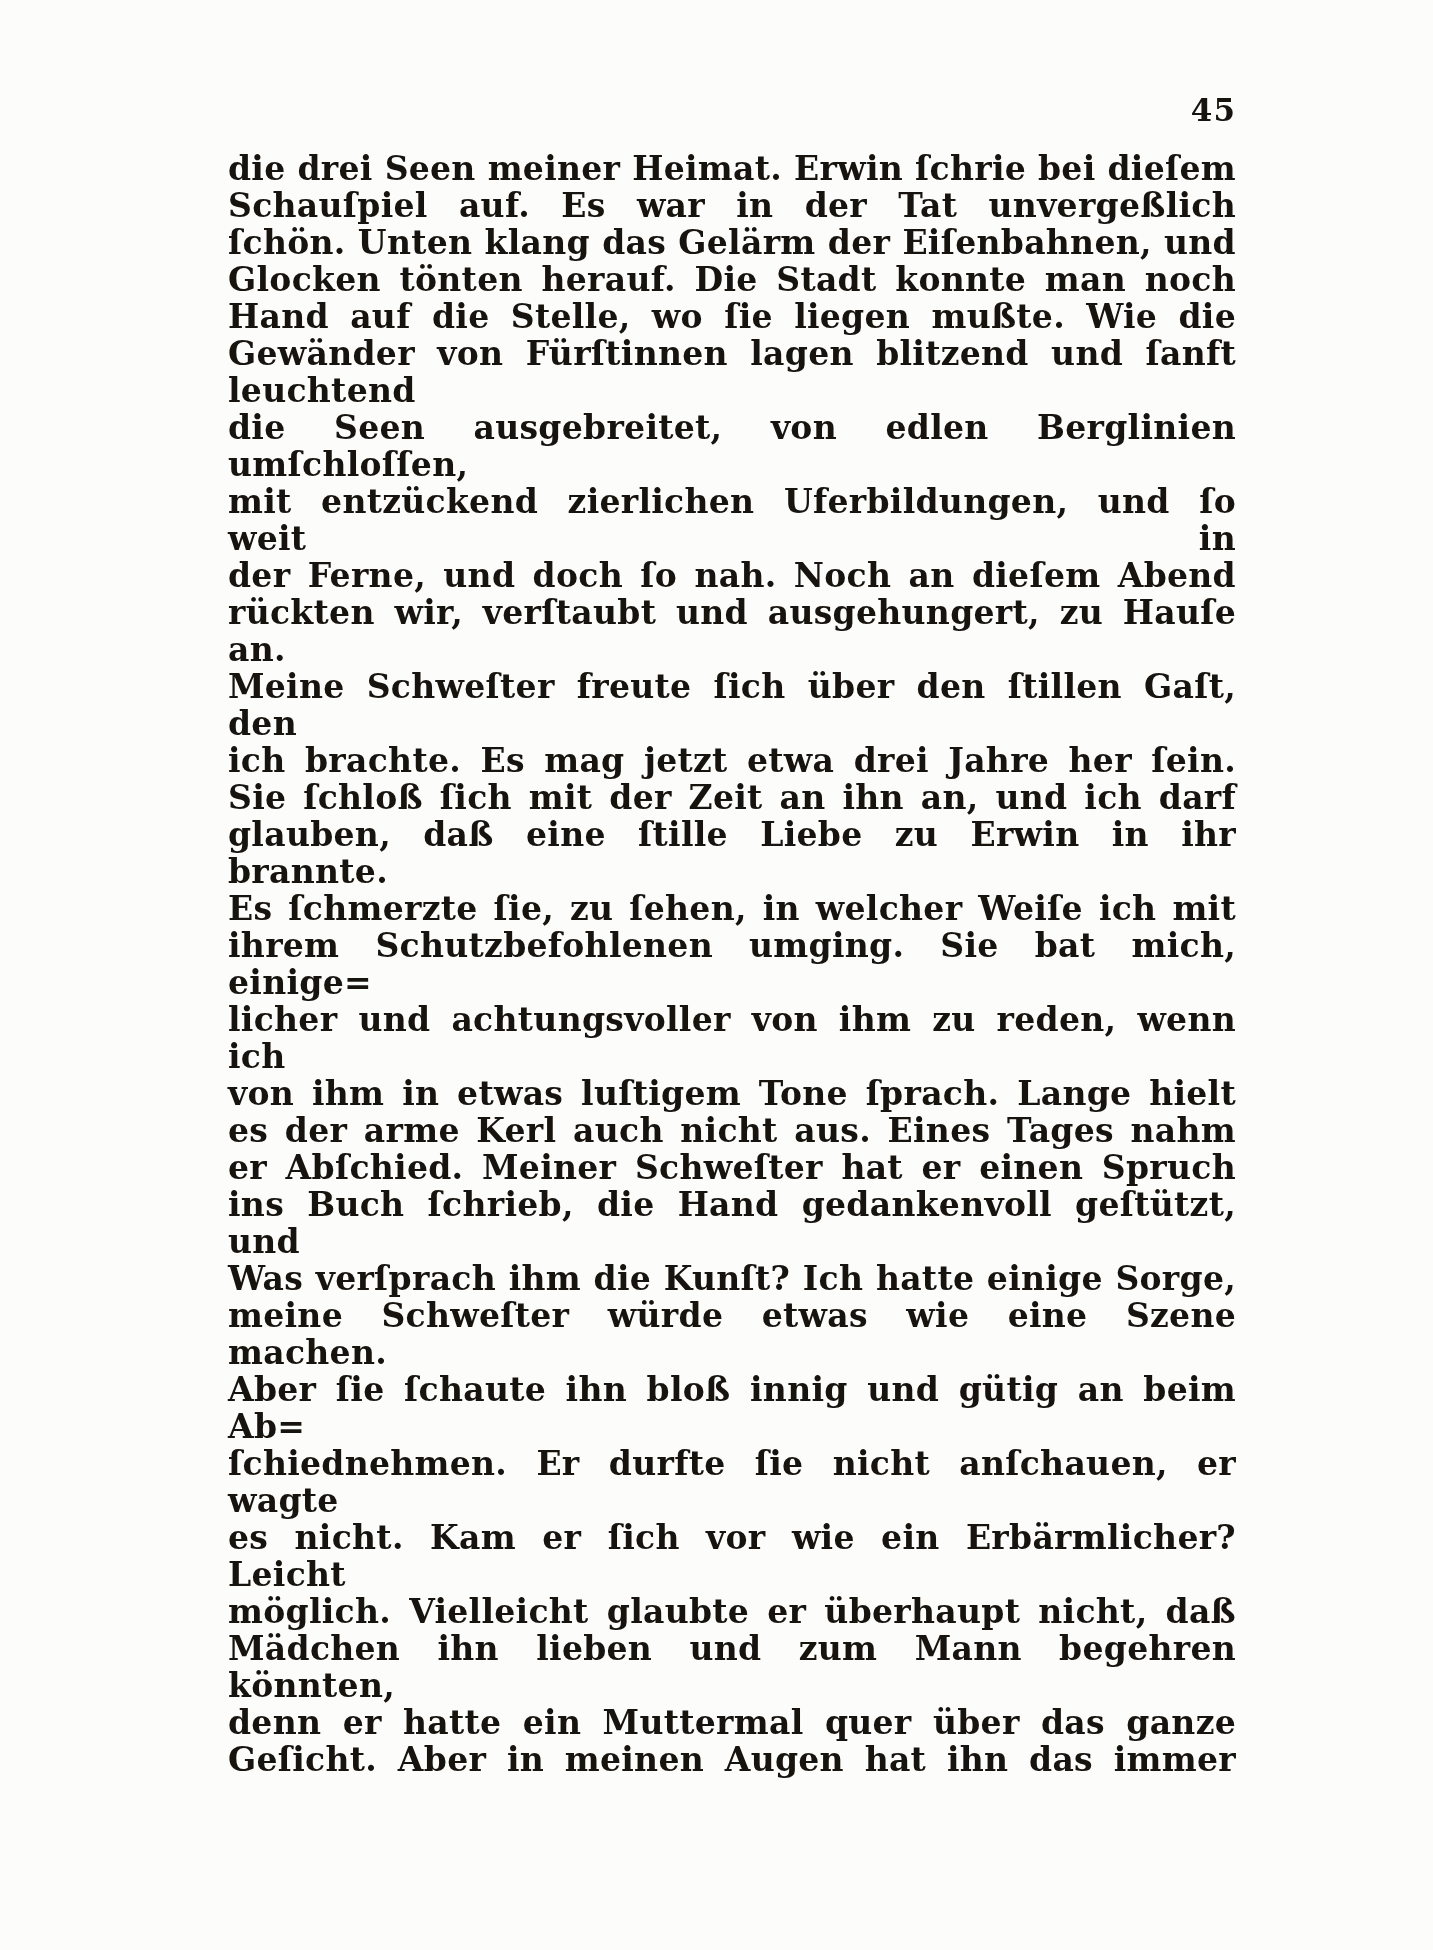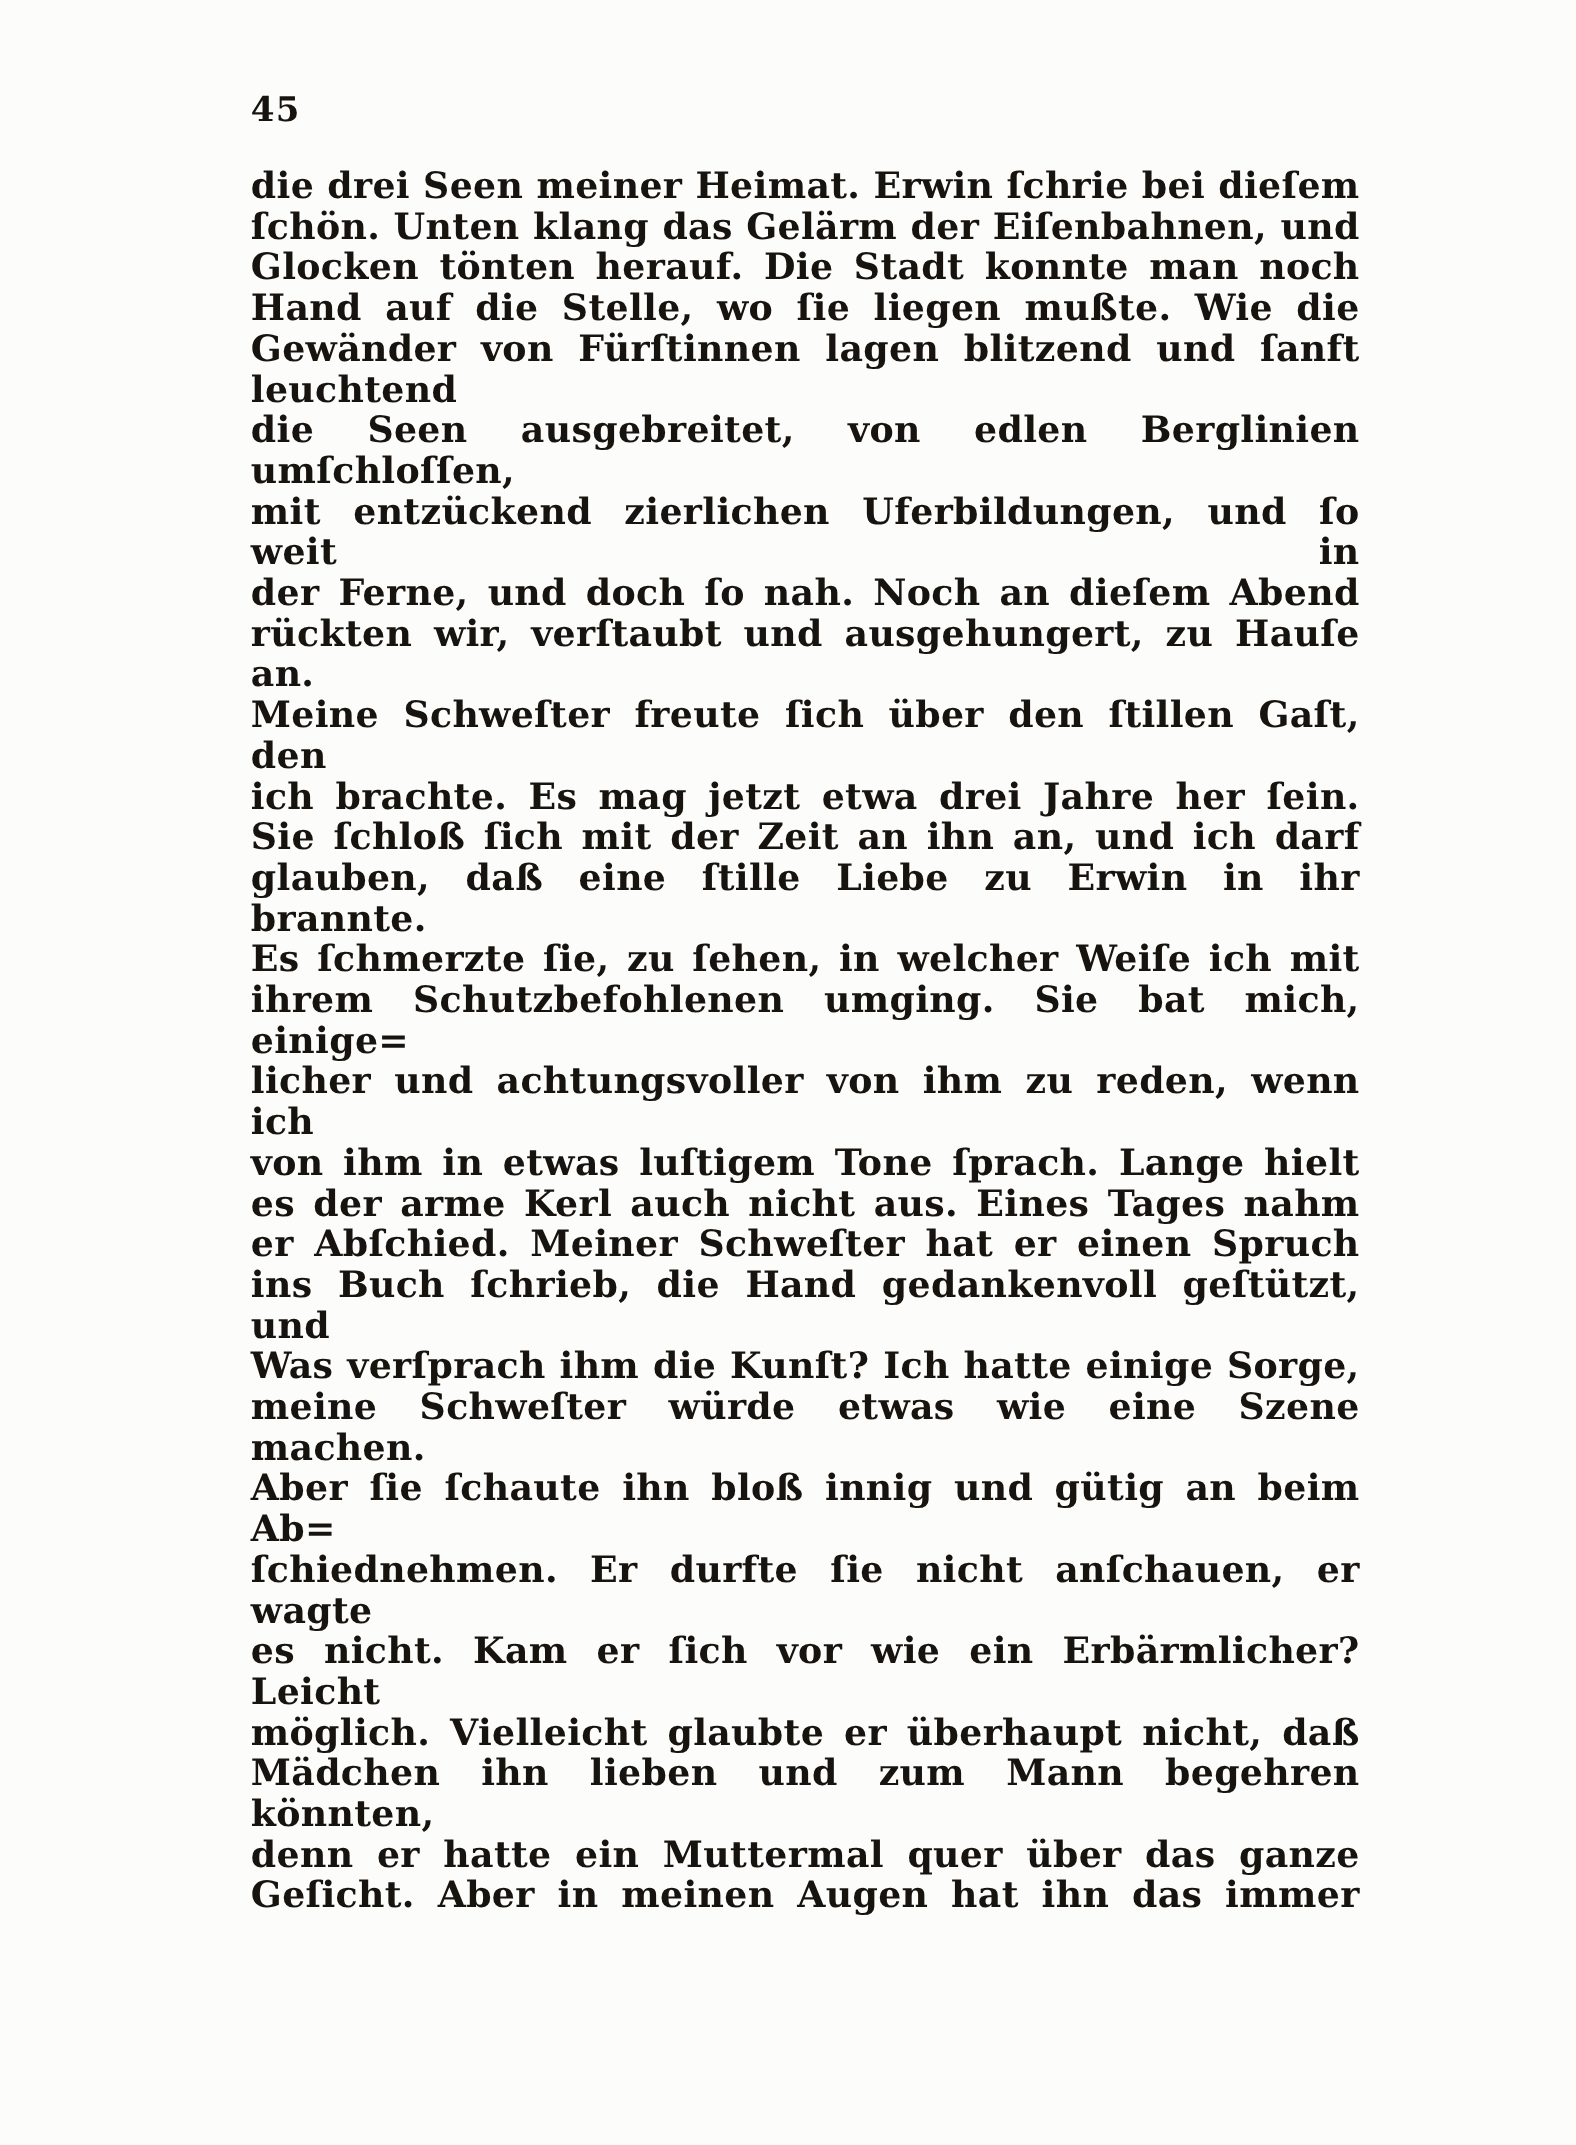--- a/index.html
+++ b/index.html
@@ -14,23 +14,24 @@
     background: var(--paper, #fcfcfa);
     color: var(--ink, #17130e);
     font-family: "DejaVu Serif", "Liberation Serif", serif;
   }
   .page {
     position: absolute;
     inset: 0;
   }
   .page-number {
     position: absolute;
-    top: 82px;
+    top: 92px;
     left: 228px;
     width: 1008px;
+    text-align: right;
     font-size: 31px;
     font-weight: bold;
     letter-spacing: 1px;
   }
   .text-block {
     position: absolute;
     top: 150px;
     left: 228px;
     width: 1008px;
   }
@@ -44,20 +45,21 @@
     white-space: normal;
   }
 </style>
 </head>
 <body>
 
 <div class="page">
   <div class="page-number">45</div>
   <div class="text-block">
       <div class="line">die drei Seen meiner Heimat. Erwin ſchrie bei dieſem</div>
+      <div class="line">Schauſpiel auf. Es war in der Tat unvergeßlich</div>
       <div class="line">ſchön. Unten klang das Gelärm der Eiſenbahnen, und</div>
       <div class="line">Glocken tönten herauf. Die Stadt konnte man noch</div>
       <div class="line">Hand auf die Stelle, wo ſie liegen mußte. Wie die</div>
       <div class="line">Gewänder von Fürſtinnen lagen blitzend und ſanft leuchtend</div>
       <div class="line">die Seen ausgebreitet, von edlen Berglinien umſchloſſen,</div>
       <div class="line">mit entzückend zierlichen Uferbildungen, und ſo weit in</div>
       <div class="line">der Ferne, und doch ſo nah. Noch an dieſem Abend</div>
       <div class="line">rückten wir, verſtaubt und ausgehungert, zu Hauſe an.</div>
       <div class="line">Meine Schweſter freute ſich über den ſtillen Gaſt, den</div>
       <div class="line">ich brachte. Es mag jetzt etwa drei Jahre her ſein.</div>

